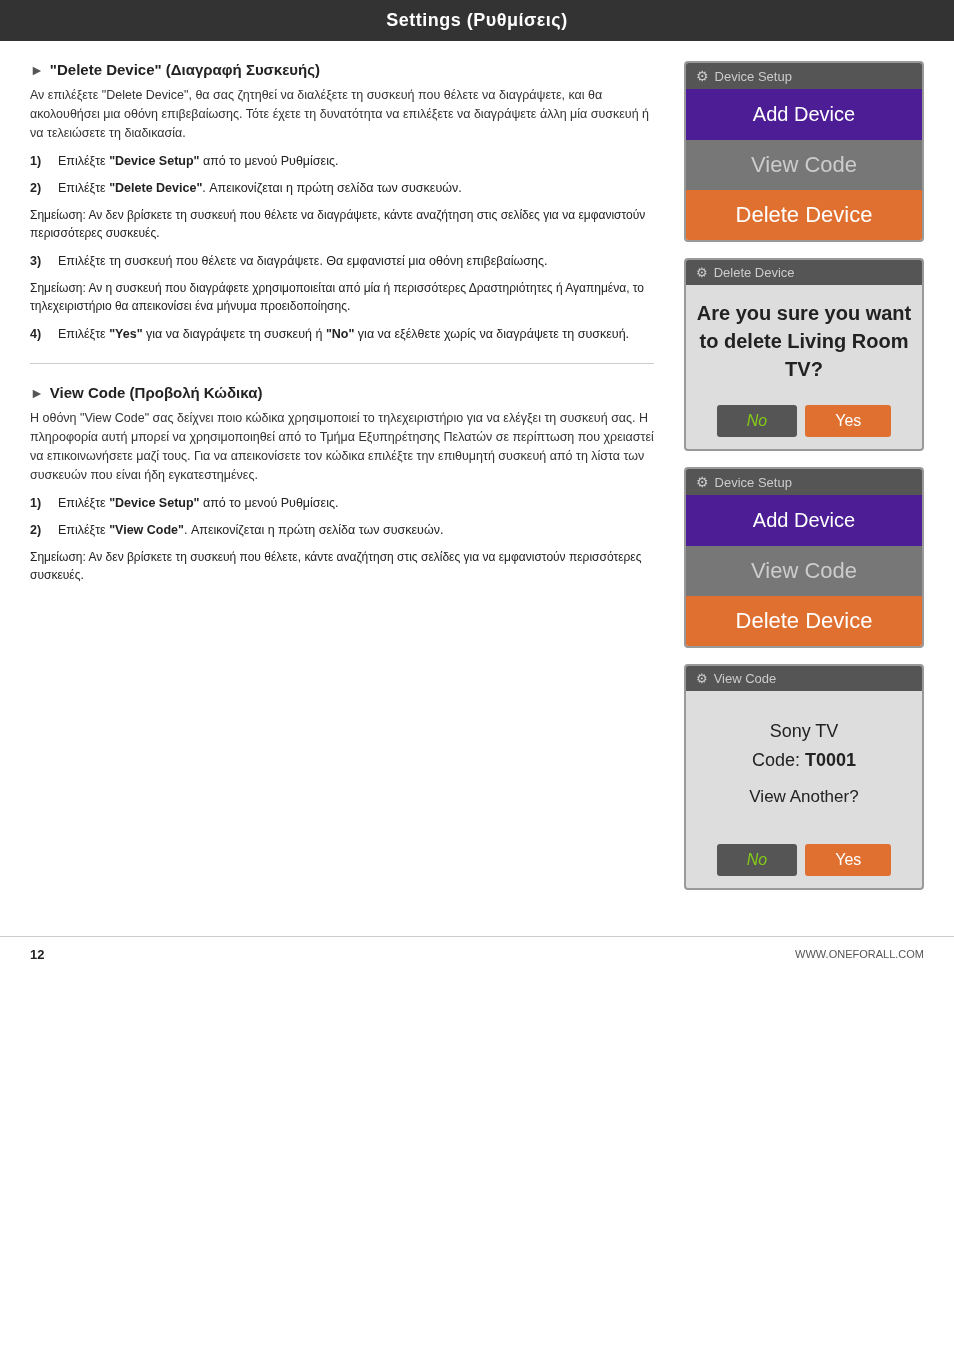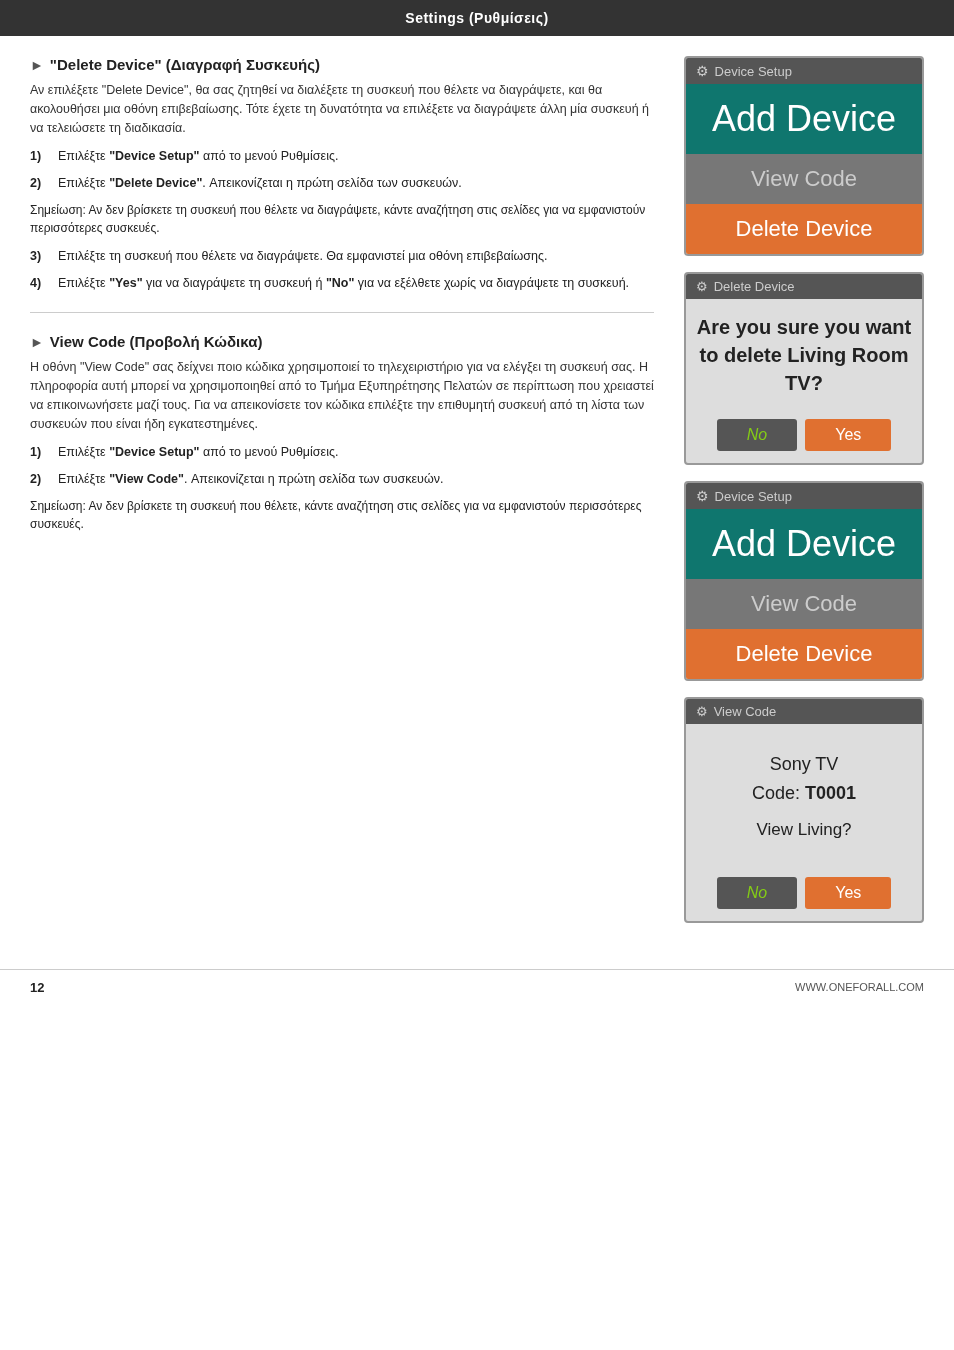--- a/index.html
+++ b/index.html
@@ -10,21 +10,21 @@
       color: #222;
       width: 954px;
       min-height: 1350px;
     }
 
     .page-header {
       background: #333;
       color: #fff;
       text-align: center;
       padding: 10px 0;
-      font-size: 14px;
+      font-size: 18px;
       font-weight: bold;
       letter-spacing: 0.5px;
     }
 
     .main-content {
       display: flex;
       gap: 0;
       padding: 20px 30px 20px 30px;
     }
 
@@ -110,23 +110,23 @@
       width: 100%;
       padding: 10px 12px;
       font-size: 22px;
       font-weight: normal;
       text-align: center;
       border: none;
       cursor: pointer;
     }
 
     .menu-add-device {
-      background: #0f766e;
+      background: #4c1d95;
       color: #fff;
-      font-size: 36px;
+      font-size: 20px;
       padding: 14px 2px;
     }
 
     .menu-view-code {
       background: #777;
       color: #ccc;
       font-size: 22px;
       padding: 12px;
     }
 
@@ -281,20 +281,23 @@
 
       <div class="note">
         <span>Σημείωση: Αν δεν βρίσκετε τη συσκευή που θέλετε να διαγράψετε, κάντε αναζήτηση στις σελίδες για να εμφανιστούν περισσότερες συσκευές.</span>
       </div>
 
       <div class="step">
         <span class="step-num">3)</span>
         <span>Επιλέξτε τη συσκευή που θέλετε να διαγράψετε. Θα εμφανιστεί μια οθόνη επιβεβαίωσης.</span>
       </div>
 
+      <div class="note">
+        <span>Σημείωση: Αν η συσκευή που διαγράφετε χρησιμοποιείται από μία ή περισσότερες Δραστηριότητες ή Αγαπημένα, το τηλεχειριστήριο θα απεικονίσει ένα μήνυμα προειδοποίησης.</span>
+      </div>
 
       <div class="step">
         <span class="step-num">4)</span>
         <span>
           Επιλέξτε <strong>"Yes"</strong> για να διαγράψετε τη συσκευή ή <strong>"No"</strong> για να εξέλθετε χωρίς να διαγράψετε τη συσκευή.
         </span>
       </div>
     </div>
 
     <hr class="section-divider">
@@ -381,21 +384,21 @@
       <div class="ui-viewcode-result-header">
         <span class="gear">⚙</span>
         <span>View Code</span>
       </div>
       <div class="ui-viewcode-result-body">
         <div class="device-name">Sony TV</div>
         <div class="code-line">
           <span>Code:</span>
           <strong class="code-value">T0001</strong>
         </div>
-        <div class="view-another">View Living?</div>
+        <div class="view-another">View Another?</div>
       </div>
       <div class="ui-confirm-buttons">
         <button class="btn-no">No</button>
         <button class="btn-yes">Yes</button>
       </div>
     </div>
 
   </div>
 </div>
 

